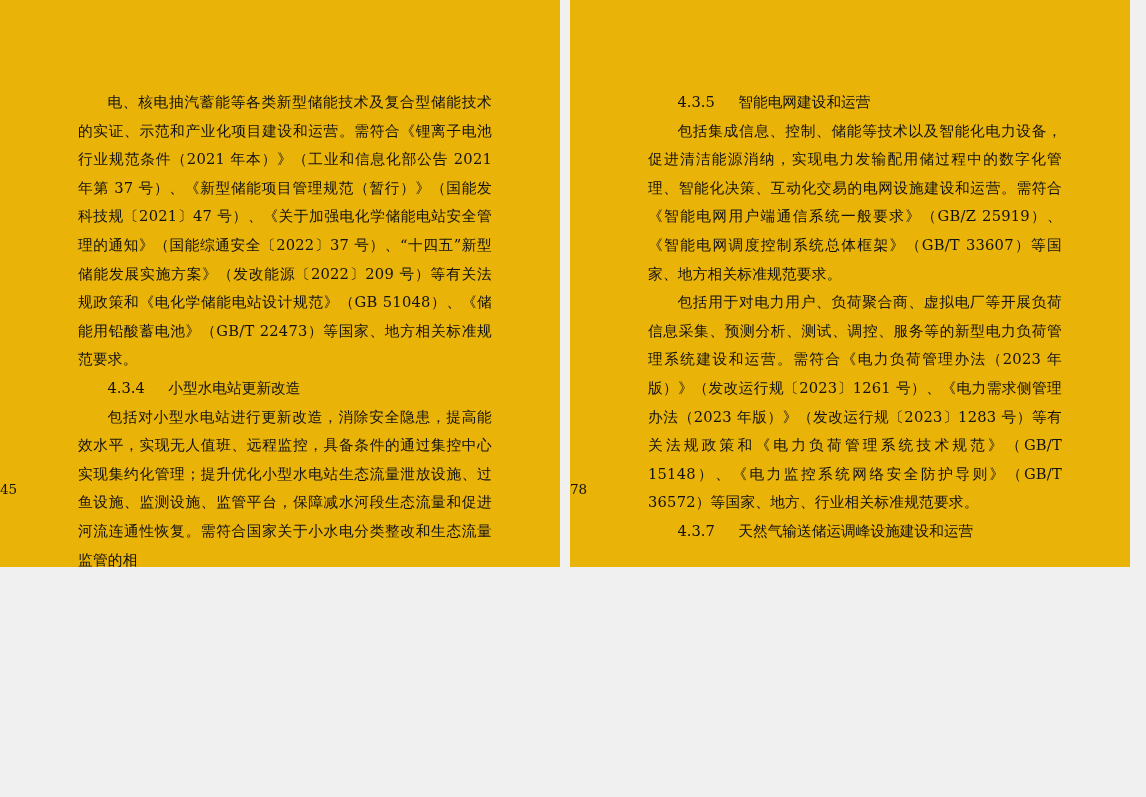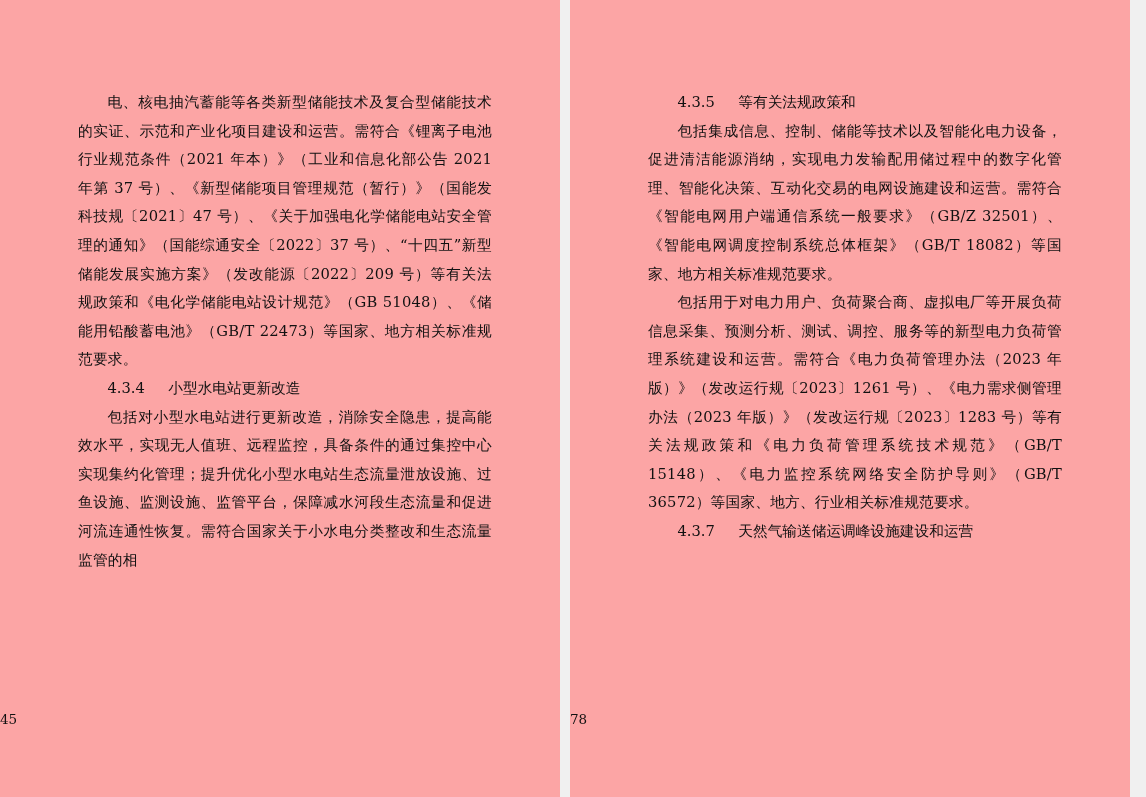--- a/index.html
+++ b/index.html
@@ -14,23 +14,23 @@
     display: flex;
     flex-direction: row;
     width: 1146px;
     height: 797px;
     background: #f0f0f0;
     gap: 10px;
     padding: 0;
     box-sizing: border-box;
   }
   .page {
-    background: #fca5a5;
+    background: #eab308;
     width: 560px;
-    height: 797px;
+    height: 567px;
     box-sizing: border-box;
     position: relative;
     overflow: hidden;
   }
   .page-inner {
     padding: 88px 68px 0 78px;
     box-sizing: border-box;
     height: 100%;
   }
   .para {
@@ -77,21 +77,21 @@
     <div class="page-inner">
       <p class="para indent">电、核电抽汽蓄能等各类新型储能技术及复合型储能技术的实证、示范和产业化项目建设和运营。需符合《锂离子电池行业规范条件（2021 年本）》（工业和信息化部公告 2021 年第 37 号）、《新型储能项目管理规范（暂行）》（国能发科技规〔2021〕47 号）、《关于加强电化学储能电站安全管理的通知》（国能综通安全〔2022〕37 号）、“十四五”新型储能发展实施方案》（发改能源〔2022〕209 号）等有关法规政策和《电化学储能电站设计规范》（GB 51048）、《储能用铅酸蓄电池》（GB/T 22473）等国家、地方相关标准规范要求。</p>
       <p class="heading"><span class="num">4.3.4</span><span>小型水电站更新改造</span></p>
       <p class="para indent">包括对小型水电站进行更新改造，消除安全隐患，提高能效水平，实现无人值班、远程监控，具备条件的通过集控中心实现集约化管理；提升优化小型水电站生态流量泄放设施、过鱼设施、监测设施、监管平台，保障减水河段生态流量和促进河流连通性恢复。需符合国家关于小水电分类整改和生态流量监管的相</p>
     </div>
     <div class="page-number">45</div>
   </div>
 
   <div class="page">
     <div class="page-inner">
-      <p class="heading"><span class="num">4.3.5</span><span>等有关法规政策和</span></p>
-      <p class="para indent">包括集成信息、控制、储能等技术以及智能化电力设备，促进清洁能源消纳，实现电力发输配用储过程中的数字化管理、智能化决策、互动化交易的电网设施建设和运营。需符合《智能电网用户端通信系统一般要求》（GB/Z 32501）、《智能电网调度控制系统总体框架》（GB/T 18082）等国家、地方相关标准规范要求。</p>
+      <p class="heading"><span class="num">4.3.5</span><span>智能电网建设和运营</span></p>
+      <p class="para indent">包括集成信息、控制、储能等技术以及智能化电力设备，促进清洁能源消纳，实现电力发输配用储过程中的数字化管理、智能化决策、互动化交易的电网设施建设和运营。需符合《智能电网用户端通信系统一般要求》（GB/Z 25919）、《智能电网调度控制系统总体框架》（GB/T 33607）等国家、地方相关标准规范要求。</p>
       <p class="para indent">包括用于对电力用户、负荷聚合商、虚拟电厂等开展负荷信息采集、预测分析、测试、调控、服务等的新型电力负荷管理系统建设和运营。需符合《电力负荷管理办法（2023 年版）》（发改运行规〔2023〕1261 号）、《电力需求侧管理办法（2023 年版）》（发改运行规〔2023〕1283 号）等有关法规政策和《电力负荷管理系统技术规范》（GB/T 15148）、《电力监控系统网络安全防护导则》（GB/T 36572）等国家、地方、行业相关标准规范要求。</p>
       <p class="heading"><span class="num">4.3.7</span><span>天然气输送储运调峰设施建设和运营</span></p>
     </div>
     <div class="page-number">78</div>
   </div>
 
 </div>
 
 </body></html>

